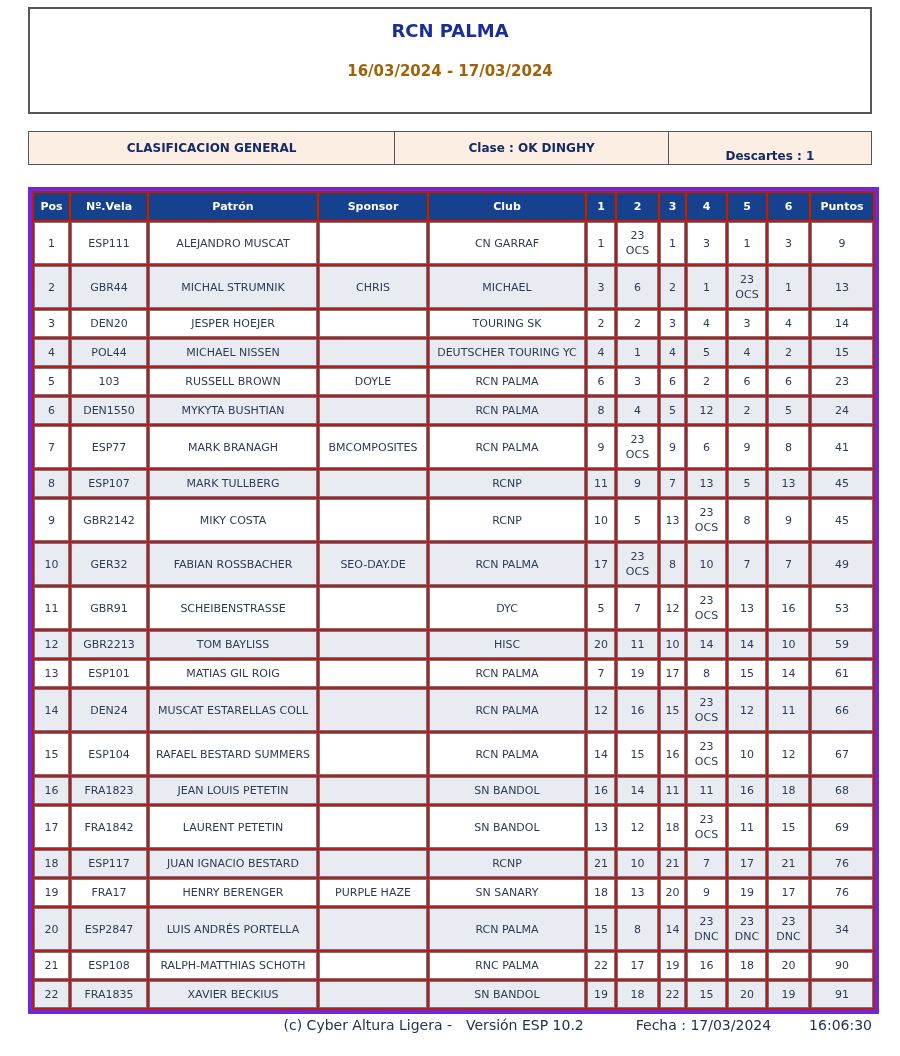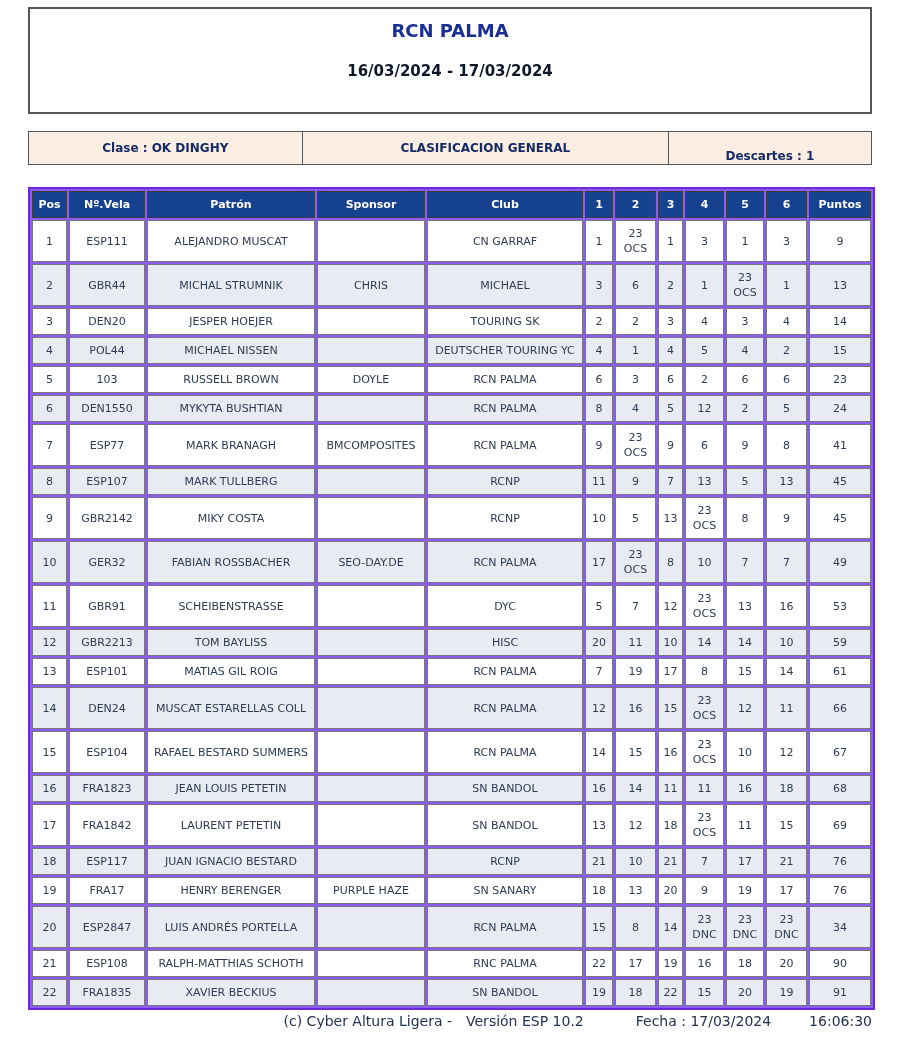--- a/index.html
+++ b/index.html
@@ -29,21 +29,21 @@
   }
   .subtitle {
     font-size: 18px;
     font-weight: bold;
     color: #1A2F94;
     margin-top: 1px;
   }
   .dates {
     font-size: 15px;
     font-weight: bold;
-    color: #0f172a;
+    color: #a16207;
     margin-top: 21px;
   }
 
   
   .info-bar {
     margin: 17px 28px 0 28px;
     border: 1px solid #55565a;
     background: #FCEEE2;
     display: flex;
     height: 34px;
@@ -62,22 +62,22 @@
   .info-cell.c2 { width: 32.5%; }
   .info-cell.c3 { width: 24%; margin-top: 15px; }
 
   
   .results-wrap { margin: 22px 28px 0 28px; }
   table.results {
     border-collapse: separate;
     border-spacing: 2px;
     table-layout: fixed;
     width: 844px;
-    background: #8b5cf6;
-    border: 2px solid #6d28d9;
+    background: #b91c1c;
+    border: 4px solid #6d28d9;
   }
   table.results th {
     background: #15418E;
     color: #ffffff;
     font-size: 11px;
     font-weight: bold;
     padding: 6px 2px;
     border: 1px solid #3d3e42;
     text-align: center;
   }
@@ -108,22 +108,22 @@
 </style>
 </head>
 <body>
 
 <div class="header-box">
   <div class="subtitle">RCN PALMA</div>
   <div class="dates">16/03/2024 - 17/03/2024</div>
 </div>
 
 <div class="info-bar">
+  <div class="info-cell c1">CLASIFICACION GENERAL</div>
   <div class="info-cell c2">Clase : OK DINGHY</div>
-  <div class="info-cell c1">CLASIFICACION GENERAL</div>
   <div class="info-cell c3">Descartes : 1</div>
 </div>
 
 <div class="results-wrap">
   <table class="results">
     <colgroup>
       <col style="width:35px">
         <col style="width:76px">
         <col style="width:168px">
       <col style="width:108px">

